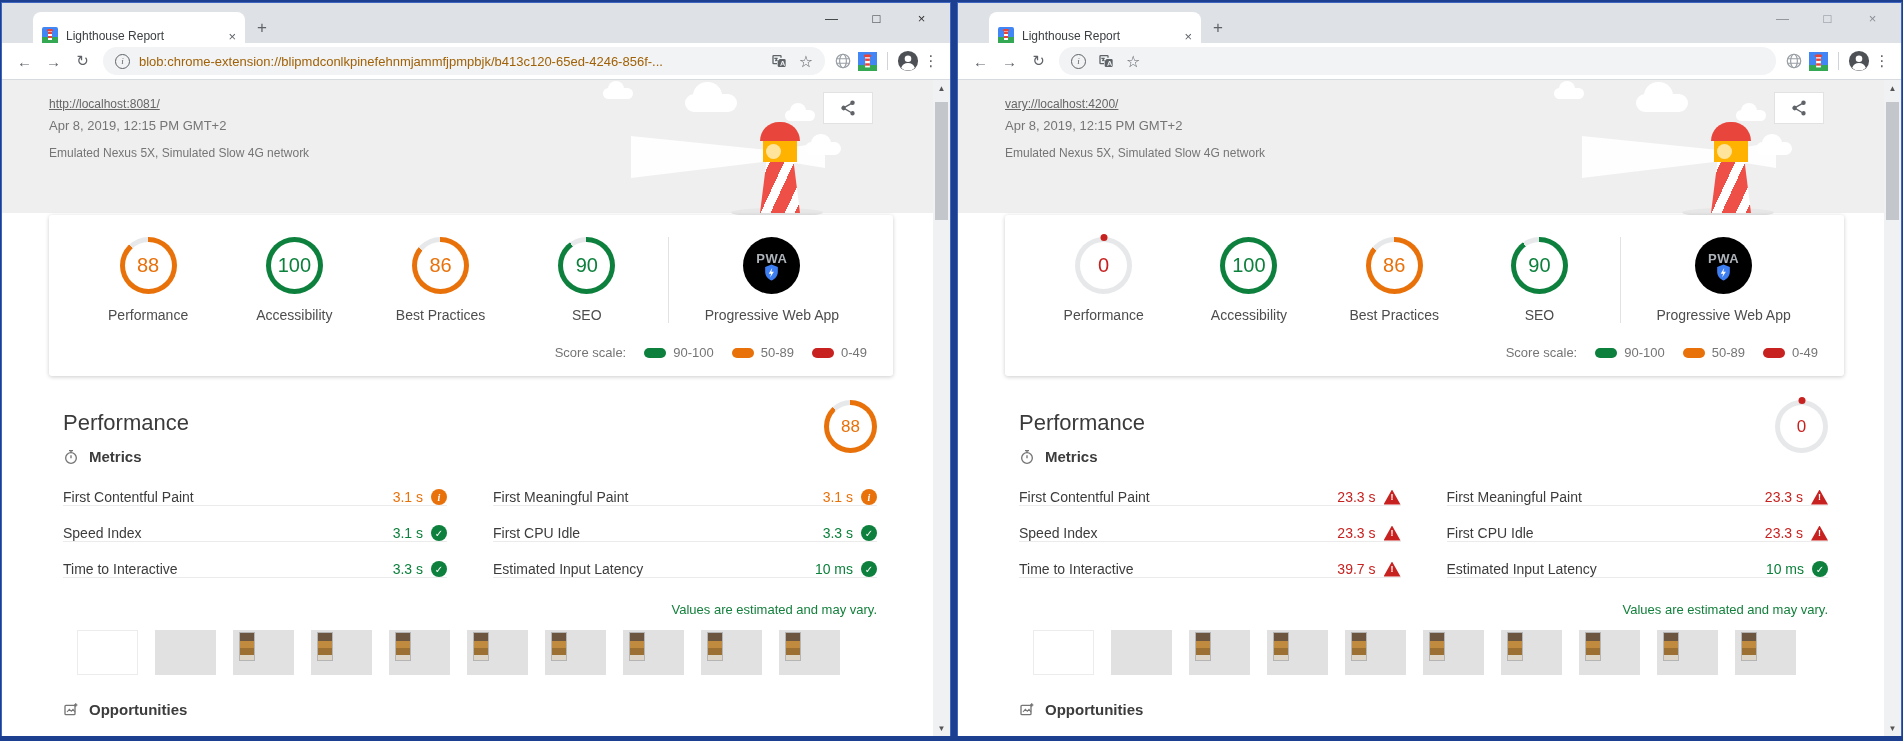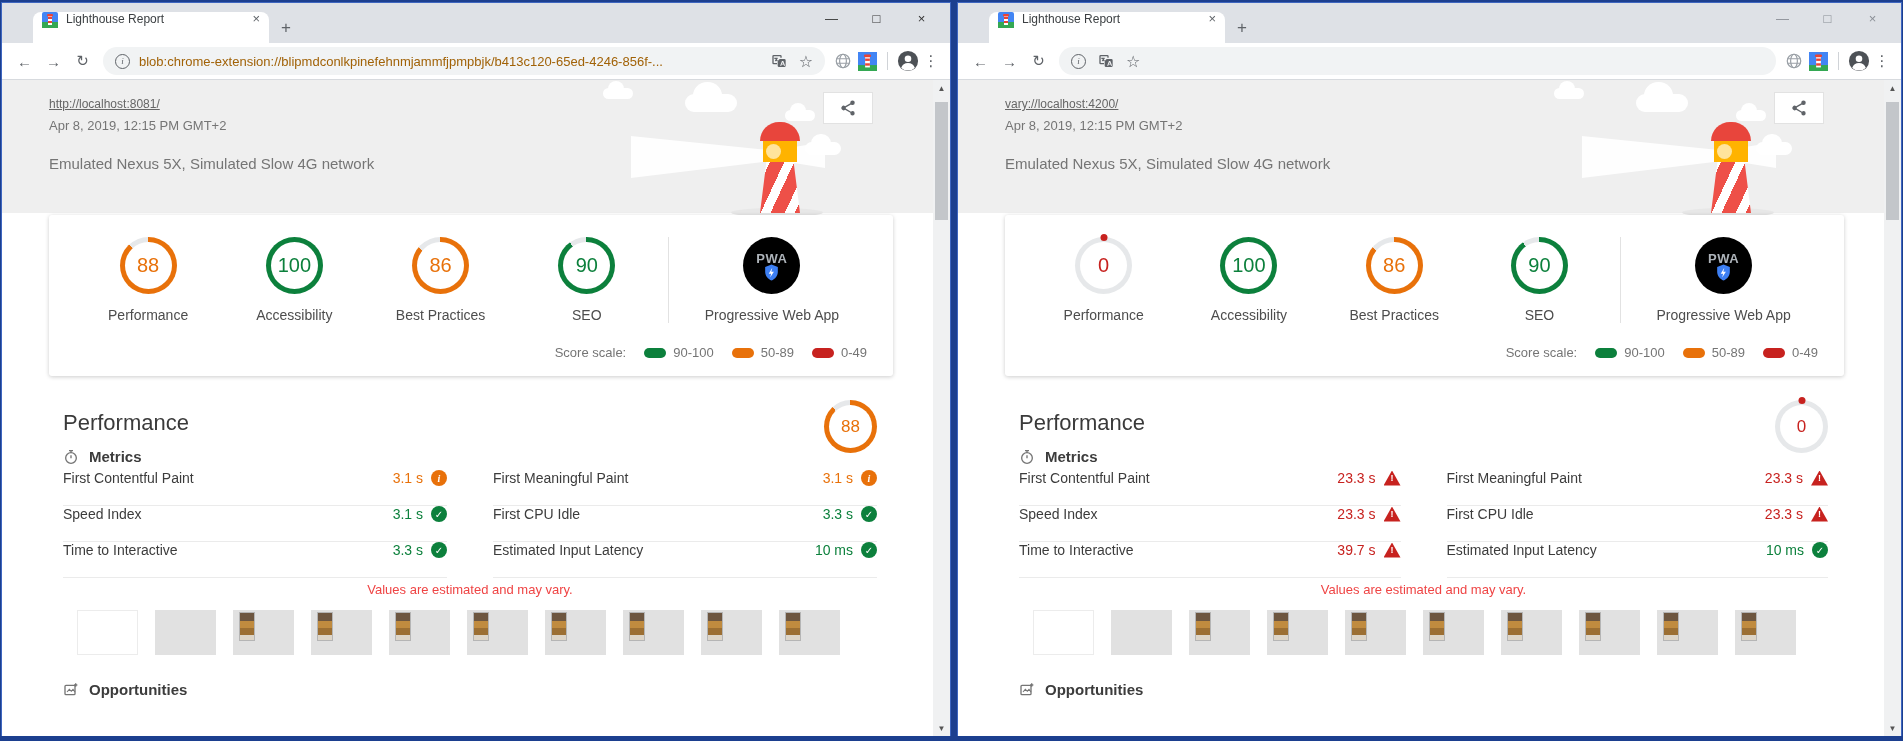--- a/index.html
+++ b/index.html
@@ -3,21 +3,21 @@
 <meta charset="utf-8">
 <style>
 html,body{margin:0;padding:0}
 body{font-family:"Liberation Sans","DejaVu Sans",sans-serif;background:#0d2a66}
 .stage{position:relative;width:1903px;height:741px;background:#1c3f8f;overflow:hidden}
 .win{position:absolute;top:3px;height:732px;background:#fff;box-shadow:0 0 0 1px #3e66c0}
 .w0{left:2px;width:948px}
 .w1{left:958px;width:943px}
 
 .tbar{height:40px;background:#dee1e6;position:relative;display:flex;align-items:flex-end}
-.tab{margin-left:31px;width:236px;height:31px;background:#fff;border-radius:8px 8px 0 0;display:flex;align-items:flex-start;padding:0 9px;gap:8px;box-sizing:border-box}
+.tab{margin-left:31px;width:212px;height:31px;background:#fff;border-radius:8px 8px 0 0;display:flex;align-items:flex-end;padding:0 9px;gap:8px;box-sizing:border-box}
 .fav{width:16px;height:16px;flex:none;display:flex}
 .tab-title{font-size:12px;color:#3c4043;flex:1;white-space:nowrap;overflow:hidden}
 .tab-x{color:#5f6368;font-size:13px;line-height:1;cursor:pointer}
 .newtab{font-size:17px;color:#5f6368;margin:0 0 7px 12px;line-height:1}
 .wc{position:absolute;top:2px;right:6px;display:flex;height:28px}
 .wc span{width:45px;text-align:center;font-size:13px;color:#333;line-height:28px}
 .w1 .wc span{color:#8a8f96}
 
 .nav{height:36px;background:#fff;border-bottom:1px solid #d7dade;display:flex;align-items:center;padding:0 9px;gap:2px}
 .nbtn{width:27px;text-align:center;font-size:15px;color:#5f6368;flex:none}
@@ -31,21 +31,21 @@
 
 .content{position:relative;height:656px;background:#fff}
 .report{position:absolute;inset:0 17px 0 0;overflow:hidden}
 .sb{position:absolute;top:0;right:0;bottom:0;width:17px;background:#f0f1f2;display:flex;flex-direction:column;justify-content:space-between;align-items:center}
 .sb .ar{font-size:8px;color:#555;height:16px;display:flex;align-items:center}
 .sb-thumb{position:absolute;top:22px;right:2px;width:13px;height:118px;background:#c3c6ca}
 
 .band{position:relative;height:133px;background:#efefef;padding:14px 0 0 47px;box-sizing:border-box}
 .purl{font-size:12px;color:#666;text-decoration:underline;display:inline-block;cursor:pointer}
 .meta1{font-size:13px;color:#757575;margin-top:6px}
-.meta2{font-size:15px;color:#757575;margin-top:22px}
+.meta2{font-size:12px;color:#757575;margin-top:13px}
 .share{position:absolute;top:12px;right:60px;width:48px;height:30px;background:#fff;border:1px solid #e2e2e2;display:flex;align-items:center;justify-content:center;cursor:pointer}
 .cl{position:absolute;background:#fff;border-radius:20px}
 .cl::before{content:"";position:absolute;width:55%;height:150%;background:#fff;border-radius:50%;top:-65%;left:16%}
 .c1{right:196px;top:14px;width:52px;height:18px}
 .c2{right:118px;top:30px;width:30px;height:11px}
 .c3{right:92px;top:62px;width:36px;height:13px}
 .c4{right:300px;top:8px;width:30px;height:11px}
 .lh-art{position:absolute;right:96px;top:36px;width:220px;height:97px}
 .beam-l{position:absolute;right:74px;top:20px;width:132px;height:42px;background:rgba(255,255,255,.9);clip-path:polygon(100% 32%,100% 62%,0 100%,0 0)}
 .beam-r{position:absolute;right:12px;top:26px;width:56px;height:26px;background:rgba(255,255,255,.9);clip-path:polygon(0 35%,0 65%,100% 100%,100% 0)}
@@ -78,32 +78,32 @@
 .gauge.st-fail .ginner{color:#c7221f}
 .gauge.st-fail::before{content:"";position:absolute;top:-3px;left:50%;transform:translateX(-50%);width:7px;height:7px;background:#c7221f;border-radius:50%}
 
 .rbody{padding:0 56px 0 61px}
 .ptrow{display:flex;justify-content:space-between;align-items:flex-start;margin-top:26px;height:46px}
 .ptitle{font-size:22px;font-weight:400;color:#3a3a3a;margin:8px 0 0}
 .mhead,.ohead{display:flex;align-items:center;gap:10px;font-size:15px;font-weight:bold;color:#3c3c3c}
 .mhead{}
 .ohead{margin-top:26px}
 .mgrid{display:grid;grid-template-columns:1fr 1fr;column-gap:46px;margin-top:5px}
-.mrow{display:flex;align-items:flex-start;justify-content:space-between;height:35px;border-bottom:1px solid #ebebeb}
+.mrow{display:flex;align-items:flex-end;justify-content:space-between;height:35px;border-bottom:1px solid #ebebeb}
 .mlabel{font-size:14px;color:#3c3c3c}
 .mval{display:flex;align-items:center;font-size:14px}
 .mnum.st-good{color:#0c803c}.mnum.st-average{color:#e8710a}.mnum.st-fail{color:#c7221f}
 .m-icon{width:16px;height:16px;margin-left:8px;border-radius:50%;color:#fff;display:inline-flex;align-items:center;justify-content:center;flex:none}
 .m-icon.st-good{background:#0c803c}
 .m-icon.st-good::before{content:"\2713";font-size:10px;font-weight:bold}
 .m-icon.st-average{background:#e8710a}
 .m-icon.st-average::before{content:"i";font-size:10px;font-weight:bold;font-family:"Liberation Serif",serif;font-style:italic}
 .m-icon.st-fail{background:#c7221f;border-radius:0;width:17px;height:15px;clip-path:polygon(50% 0,100% 100%,0 100%);align-items:flex-end}
 .m-icon.st-fail::before{content:"!";font-size:9px;font-weight:bold;line-height:1.5}
-.note{text-align:center;font-size:13px;color:#ef4444;margin:4px 0 13px}
+.note{text-align:right;font-size:13px;color:#15803d;margin:24px 0 13px}
 .strip{display:flex;gap:17px;margin-left:14px}
 .th{width:61px;height:45px;background:#e1e1e1;position:relative;flex:none}
 .th.first{background:#fff;border:1px solid #ececec;box-sizing:border-box}
 .th.shot::before{content:"";position:absolute;left:7px;top:3px;width:14px;height:27px;background:linear-gradient(#6d5640 0 30%,#c08b3f 30% 55%,#9c6f33 55% 80%,#ddd5c8 80%);box-shadow:0 0 0 1px #b5b5b5}
 .icnsvg{display:flex}
 </style>
 </head>
 <body>
 
 <div class="stage">

